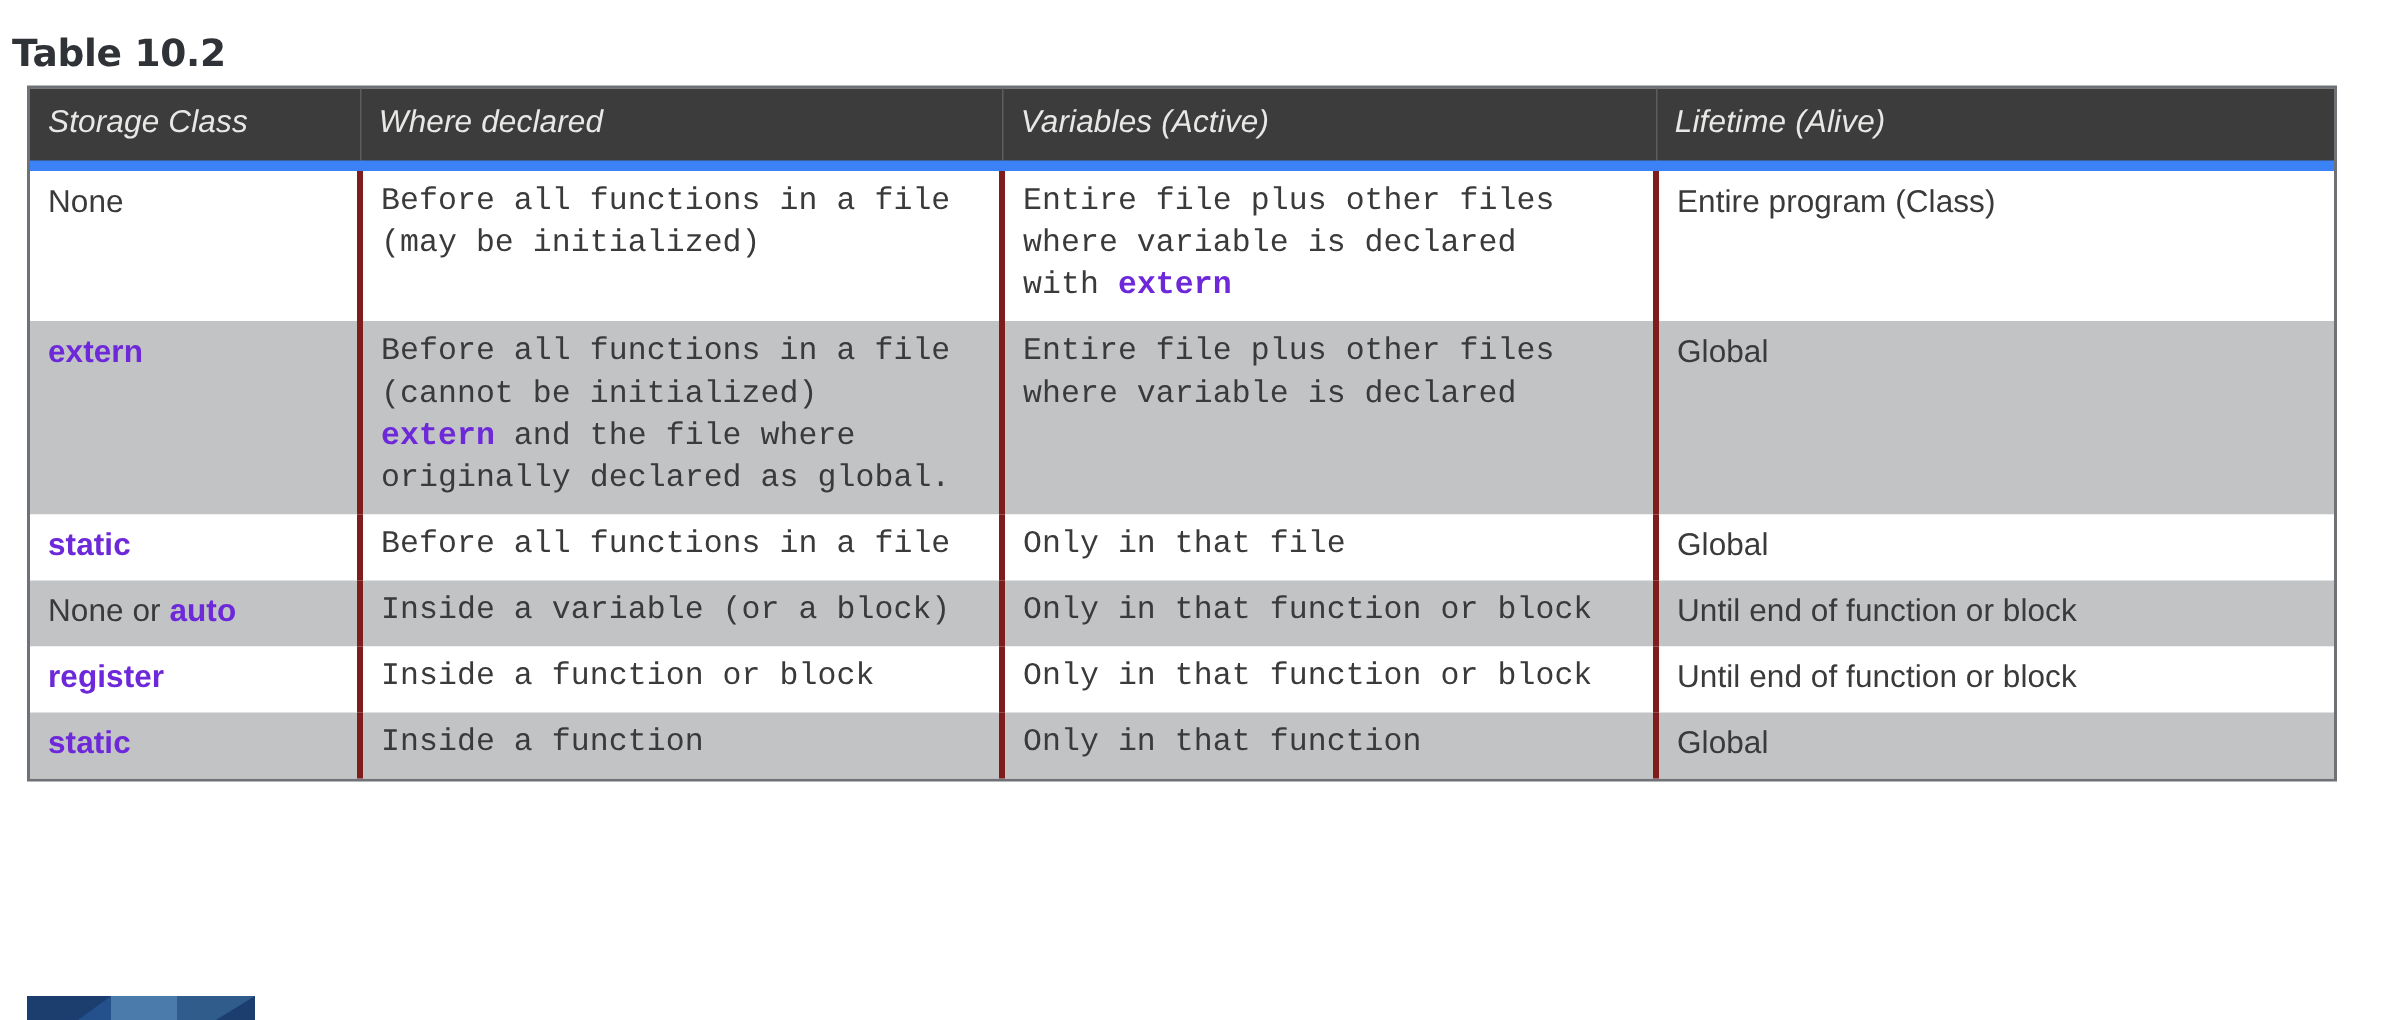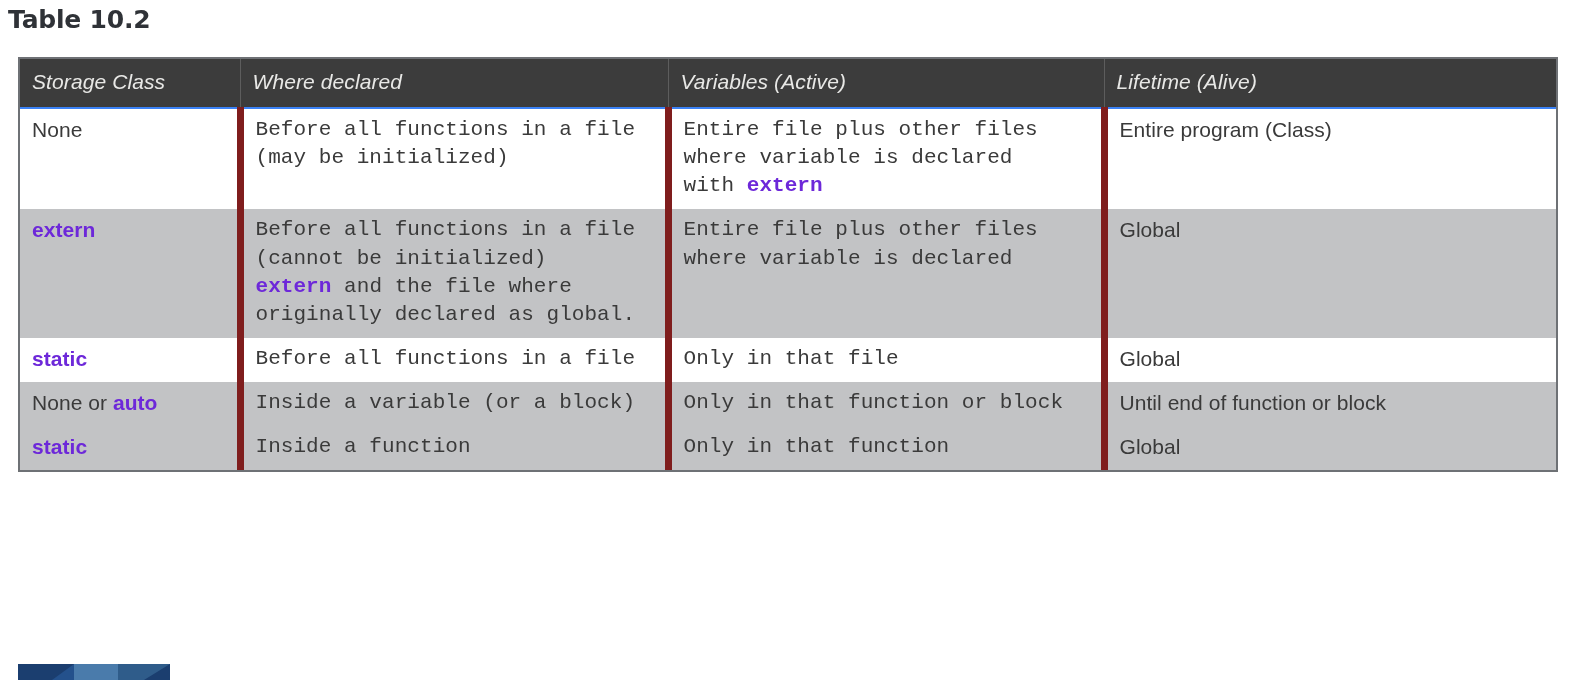--- a/index.html
+++ b/index.html
@@ -20,21 +20,21 @@
     position: relative;
     width: 1593px;
     height: 680px;
     background: #ffffff;
   }
 
   
   .caption {
     position: absolute;
     left: 8px;
-    top: 2px;
+    top: 18px;
     height: 34px;
     display: flex;
     align-items: center;
     gap: 2px;
     white-space: nowrap;
   }
   .caption-label {
     font-family: "DejaVu Sans", sans-serif;
     font-size: 25px;
     font-weight: bold;
@@ -71,34 +71,34 @@
 
   thead th {
     background: #3c3c3c;
     color: #e8e8e6;
     font-style: italic;
     font-weight: normal;
     font-size: 21px;
     text-align: left;
     padding: 6px 12px 8px 12px;
     border-right: 1px solid #5d5d5d;
-    border-bottom: 2px solid #3b82f6;
+    border-bottom: 7px solid #3b82f6;
     letter-spacing: 0.1px;
     line-height: 1.2;
     height: 34px;
     vertical-align: middle;
   }
   thead th:last-child { border-right: none; }
 
   tbody td {
     font-size: 21px;
     color: #3a3a3a;
     padding: 7px 12px 9px 12px;
     vertical-align: top;
-    border-right: 7px solid #7f1d1d;
+    border-right: 4px solid #7f1d1d;
     line-height: 1.34;
     letter-spacing: 0.05px;
   }
   tbody td:last-child { border-right: none; }
   tbody tr.shaded td { background: #c2c3c5; }
   tbody tr.plain td { background: #ffffff; }
 
   tbody td b, tbody td strong {
     font-weight: bold;
     color: #6d28d9;
@@ -203,20 +203,30 @@
           <tr class="shaded">
             <td class="col-storage">None or <b>auto</b></td>
             <td>
               <span class="ln">Inside a variable (or a block)</span>
             </td>
             <td>
               <span class="ln">Only in that function or block</span>
             </td>
             <td>Until end of function or block</td>
           </tr>
+          <tr class="plain">
+            <td class="col-storage"><b>register</b></td>
+            <td>
+              <span class="ln">Inside a function or block</span>
+            </td>
+            <td>
+              <span class="ln">Only in that function or block</span>
+            </td>
+            <td>Until end of function or block</td>
+          </tr>
           <tr class="shaded">
             <td class="col-storage"><b>static</b></td>
             <td>
               <span class="ln">Inside a function</span>
             </td>
             <td>
               <span class="ln">Only in that function</span>
             </td>
             <td>Global</td>
           </tr>

